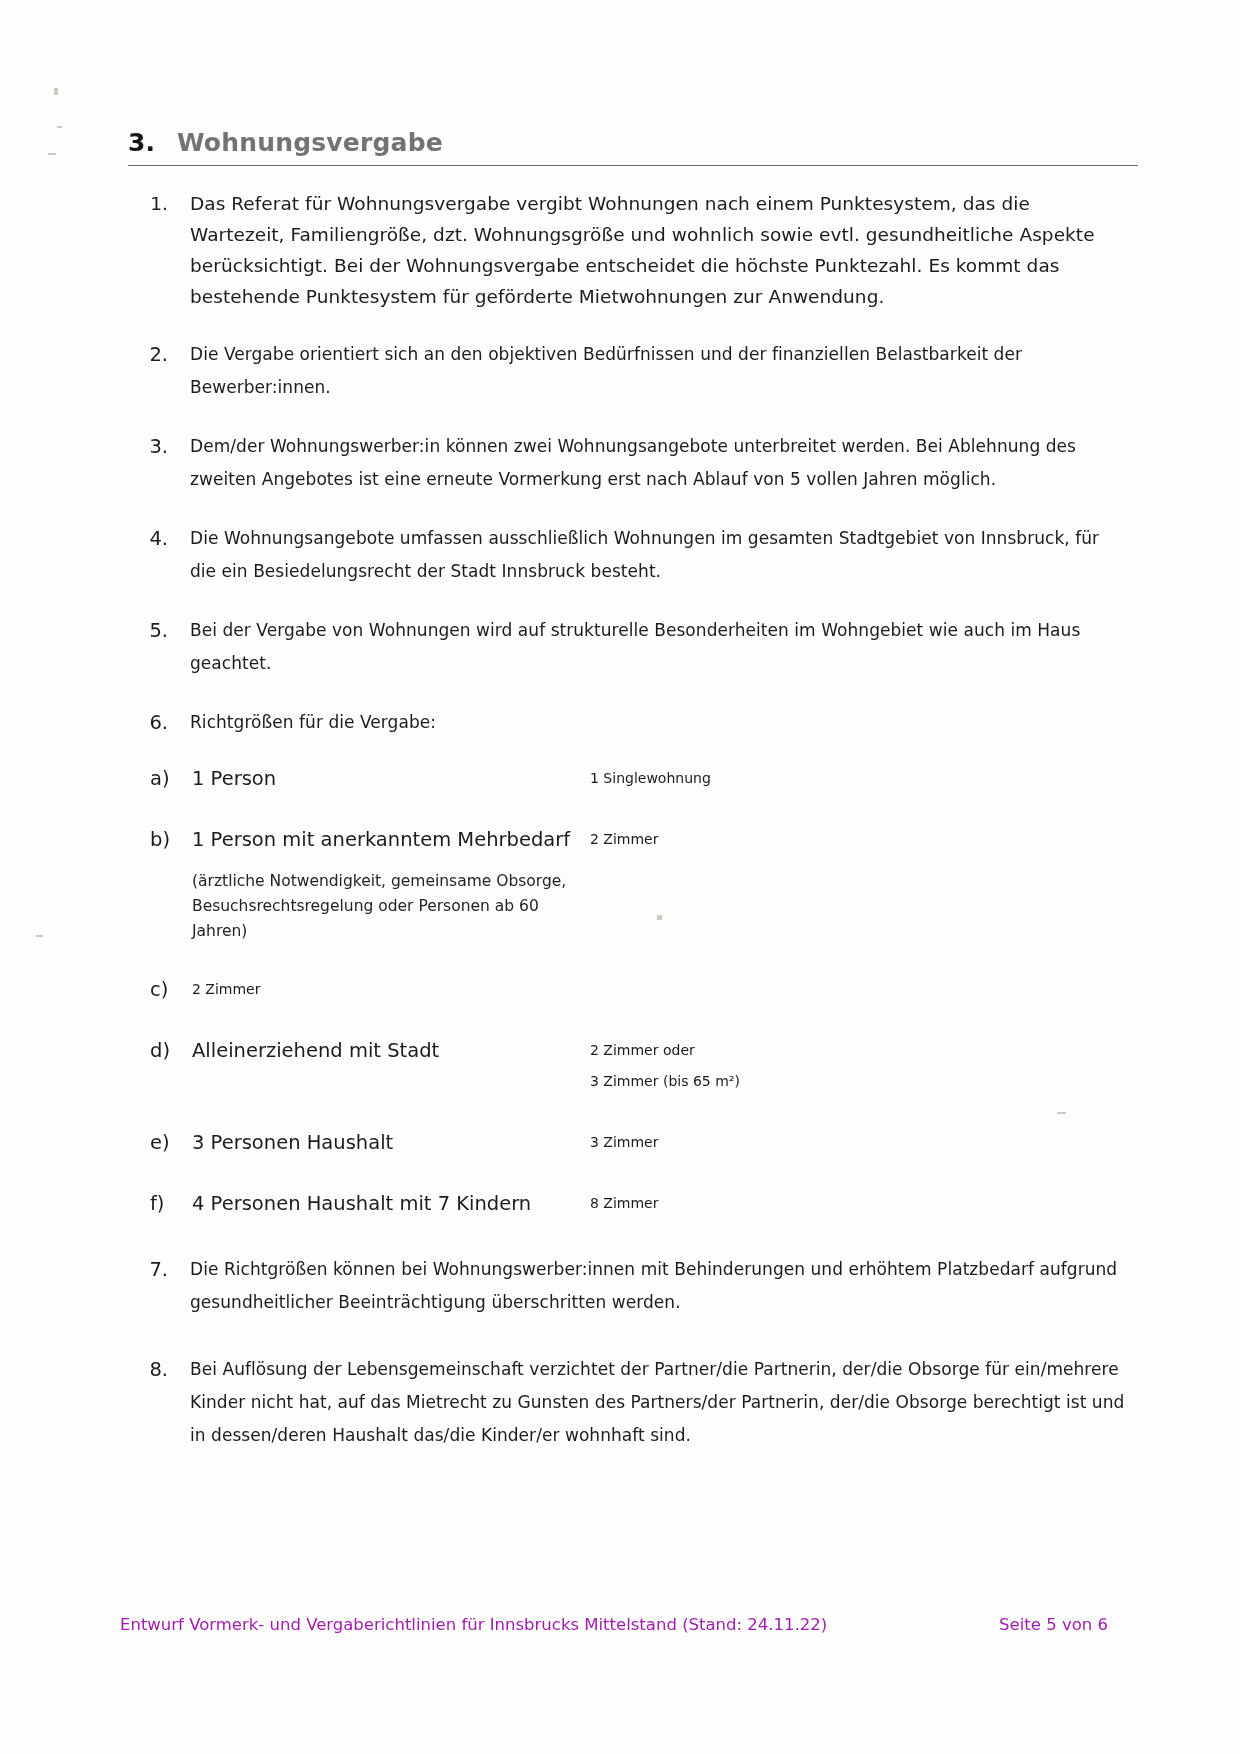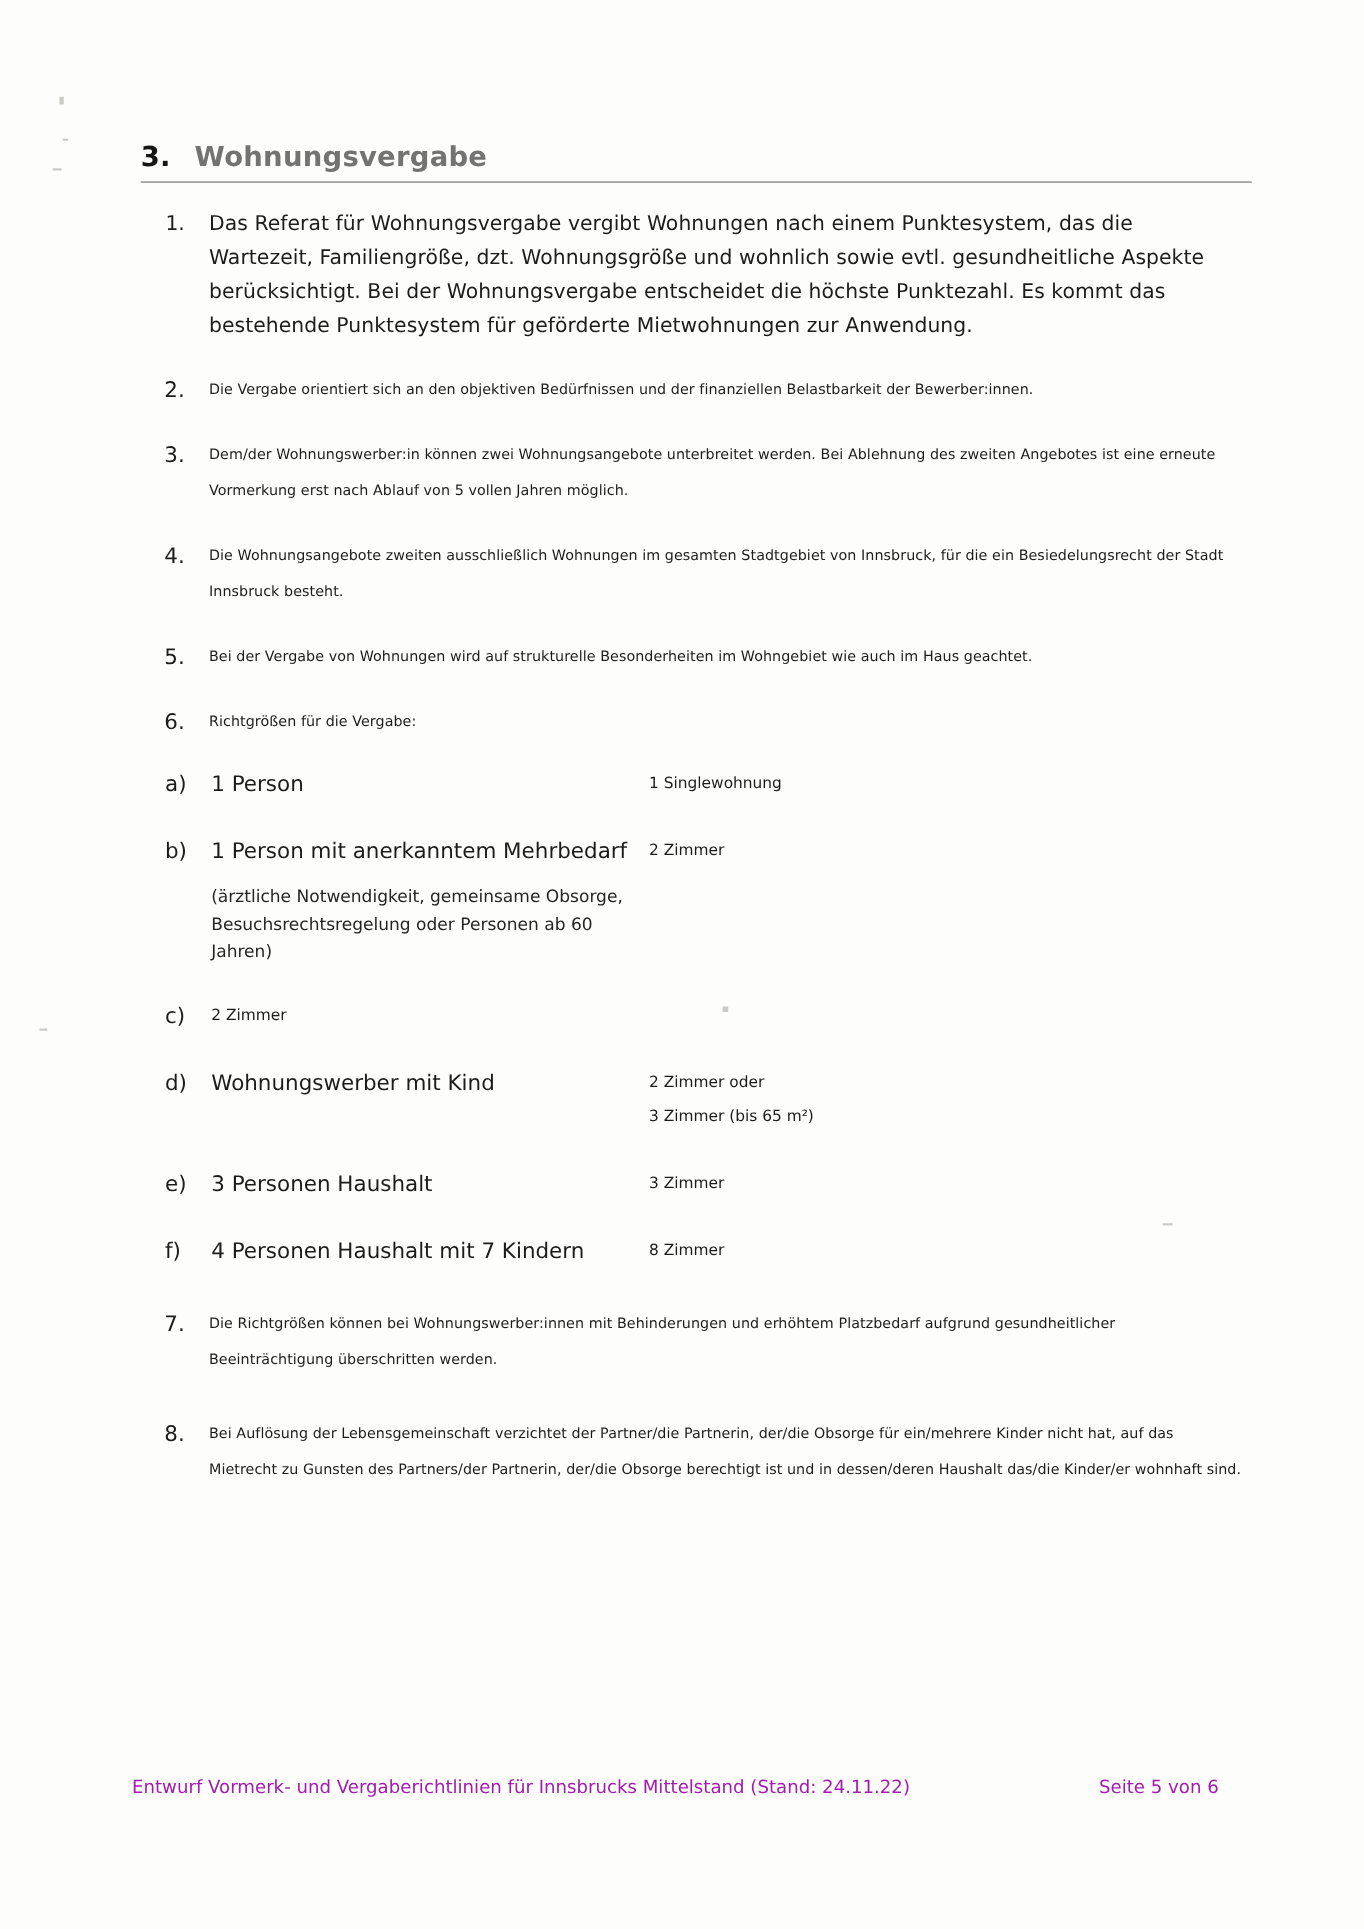--- a/index.html
+++ b/index.html
@@ -68,21 +68,21 @@
     width: 48px;
     flex: 0 0 48px;
     text-align: right;
     padding-right: 22px;
     font-size: 19.5px;
     line-height: 33px;
     color: #1c1c1c;
   }
   .item .body {
     flex: 1;
-    font-size: 13px;
+    font-size: 17px;
     line-height: 33px;
     color: #1c1c1c;
     letter-spacing: .05px;
   }
   .item.first { margin-top: 22px; }
   .item.first .num,
   .item.first .body {
     font-size: 18.5px;
     line-height: 31px;
   }
@@ -164,21 +164,21 @@
       <li class="item">
         <span class="num">2.</span>
         <span class="body">Die Vergabe orientiert sich an den objektiven Bedürfnissen und der finanziellen Belastbarkeit der Bewerber:innen.</span>
       </li>
       <li class="item">
         <span class="num">3.</span>
         <span class="body">Dem/der Wohnungswerber:in können zwei Wohnungsangebote unterbreitet werden. Bei Ablehnung des zweiten Angebotes ist eine erneute Vormerkung erst nach Ablauf von 5 vollen Jahren möglich.</span>
       </li>
       <li class="item">
         <span class="num">4.</span>
-        <span class="body">Die Wohnungsangebote zweiten ausschließlich Wohnungen im gesamten Stadtgebiet von Innsbruck, für die ein Besiedelungsrecht der Stadt Innsbruck besteht.</span>
+        <span class="body">Die Wohnungsangebote umfassen ausschließlich Wohnungen im gesamten Stadtgebiet von Innsbruck, für die ein Besiedelungsrecht der Stadt Innsbruck besteht.</span>
       </li>
       <li class="item">
         <span class="num">5.</span>
         <span class="body">Bei der Vergabe von Wohnungen wird auf strukturelle Besonderheiten im Wohngebiet wie auch im Haus geachtet.</span>
       </li>
       <li class="item">
         <span class="num">6.</span>
         <span class="body">Richtgrößen für die Vergabe:</span>
       </li>
     </ol>
@@ -209,21 +209,21 @@
       <div class="sub-row">
         <span class="letter">c)</span>
         <div class="value">
           <div>2 Zimmer</div>
         </div>
       </div>
 
       <div class="sub-row">
         <span class="letter">d)</span>
         <div class="label">
-          <div>Wohnungswerber mit Kind</div>
+          <div>Alleinerziehend mit Stadt</div>
         </div>
         <div class="value">
           <div>2 Zimmer oder</div>
           <div>3 Zimmer (bis 65 m²)</div>
         </div>
       </div>
 
       <div class="sub-row">
         <span class="letter">e)</span>
         <div class="label">

